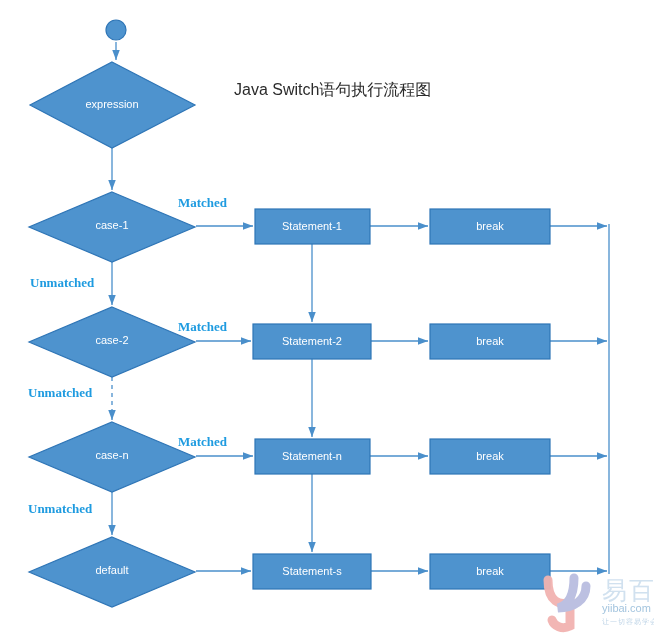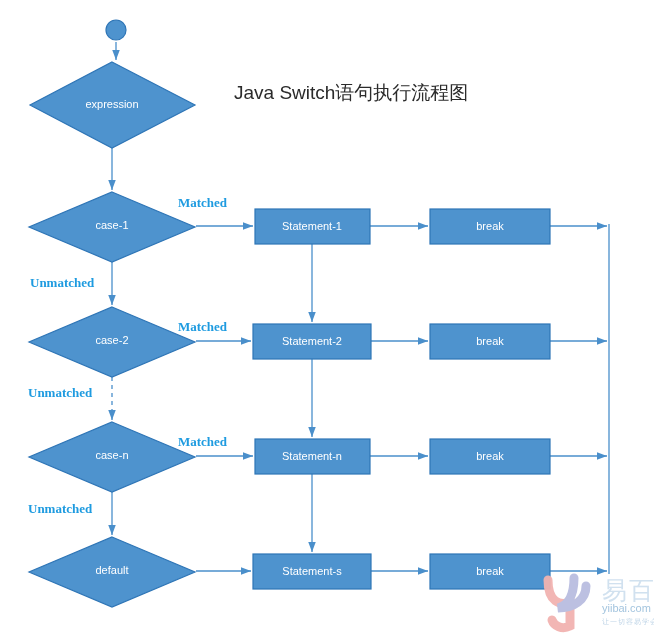--- a/index.html
+++ b/index.html
@@ -5,21 +5,21 @@
   html,body{margin:0;padding:0;background:#ffffff;}
   body{width:654px;height:637px;position:relative;overflow:hidden;
        font-family:"Liberation Sans","DejaVu Sans",sans-serif;}
   #stage{position:absolute;left:0;top:0;width:654px;height:637px;margin-left:20px;}
   svg#flow{position:absolute;left:0;top:0;width:654px;height:637px;}
 
   .node-label{fill:#ffffff;font-family:"Liberation Sans","DejaVu Sans",sans-serif;
               font-size:11px;text-anchor:middle;dominant-baseline:middle;}
   .edge-label{fill:#1E9BE0;font-family:"Liberation Serif","DejaVu Serif",serif;
               font-size:13px;font-weight:bold;}
-  .title{position:absolute;left:214px;top:80px;font-size:19px;color:#2b2b2b;
+  .title{position:absolute;left:214px;top:80px;font-size:16px;color:#2b2b2b;
          font-family:"Liberation Sans","DejaVu Sans",sans-serif;white-space:nowrap;text-align:center;}
 
   
   .wm{position:absolute;left:520px;top:572px;width:134px;height:65px;
       pointer-events:none;opacity:.95;}
   .wm-cn{position:absolute;left:62px;top:2px;font-size:25px;color:#cfe0ef;
          font-family:"DejaVu Sans","Liberation Sans",sans-serif;letter-spacing:2px;}
   .wm-url{position:absolute;left:62px;top:30px;font-size:11px;color:#9fc2dd;
           font-family:"Liberation Sans","DejaVu Sans",sans-serif;}
   .wm-tag{position:absolute;left:62px;top:45px;font-size:7px;color:#bcd3e6;

